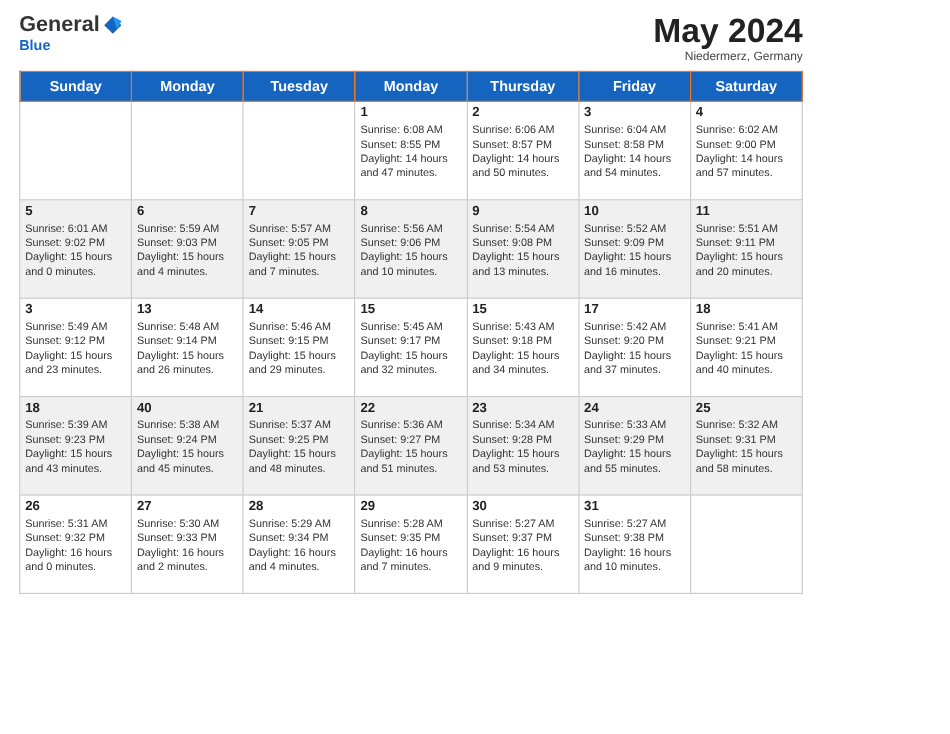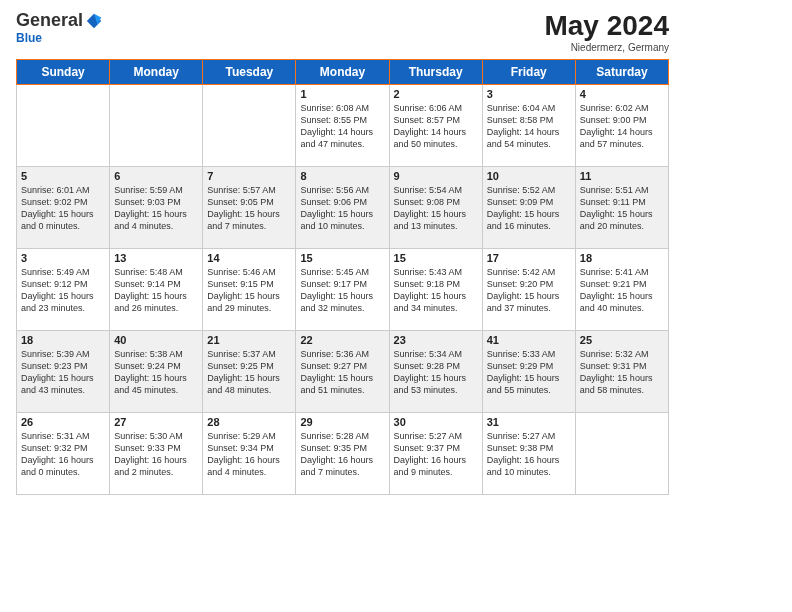--- a/index.html
+++ b/index.html
@@ -240,21 +240,21 @@
           </td>
           <td>
             <div class="day-num">22</div>
             <div class="day-info">Sunrise: 5:36 AM<br>Sunset: 9:27 PM<br>Daylight: 15 hours<br>and 51 minutes.</div>
           </td>
           <td>
             <div class="day-num">23</div>
             <div class="day-info">Sunrise: 5:34 AM<br>Sunset: 9:28 PM<br>Daylight: 15 hours<br>and 53 minutes.</div>
           </td>
           <td>
-            <div class="day-num">41</div>
+            <div class="day-num">24</div>
             <div class="day-info">Sunrise: 5:33 AM<br>Sunset: 9:29 PM<br>Daylight: 15 hours<br>and 55 minutes.</div>
           </td>
           <td>
             <div class="day-num">25</div>
             <div class="day-info">Sunrise: 5:32 AM<br>Sunset: 9:31 PM<br>Daylight: 15 hours<br>and 58 minutes.</div>
           </td>
         </tr>
         <tr>
           <td>
             <div class="day-num">26</div>

